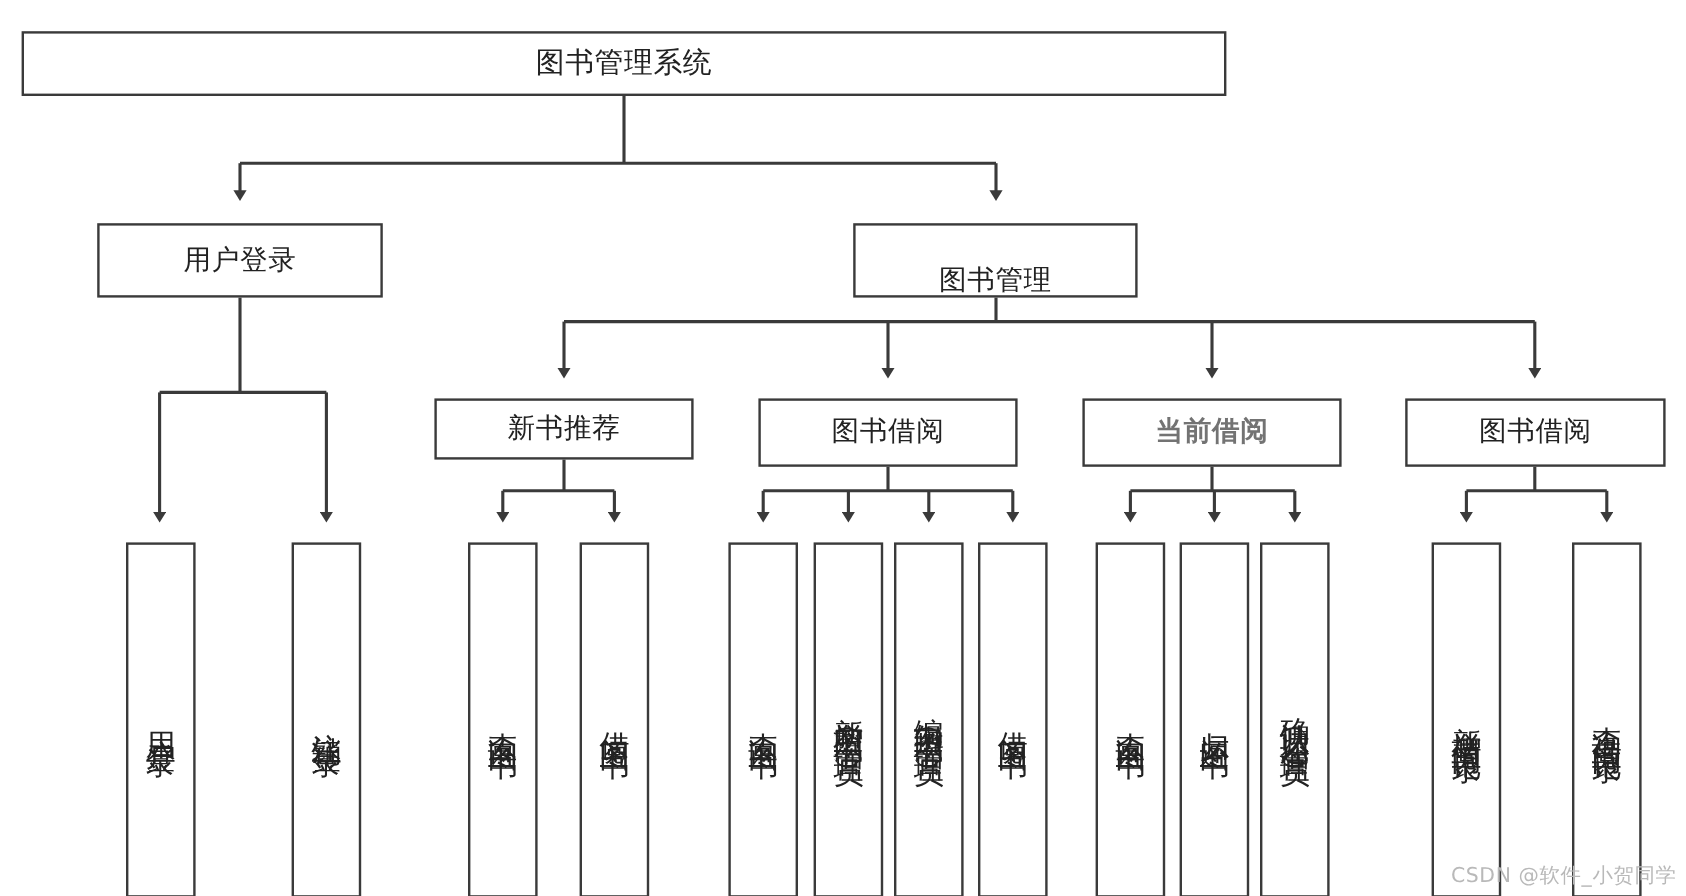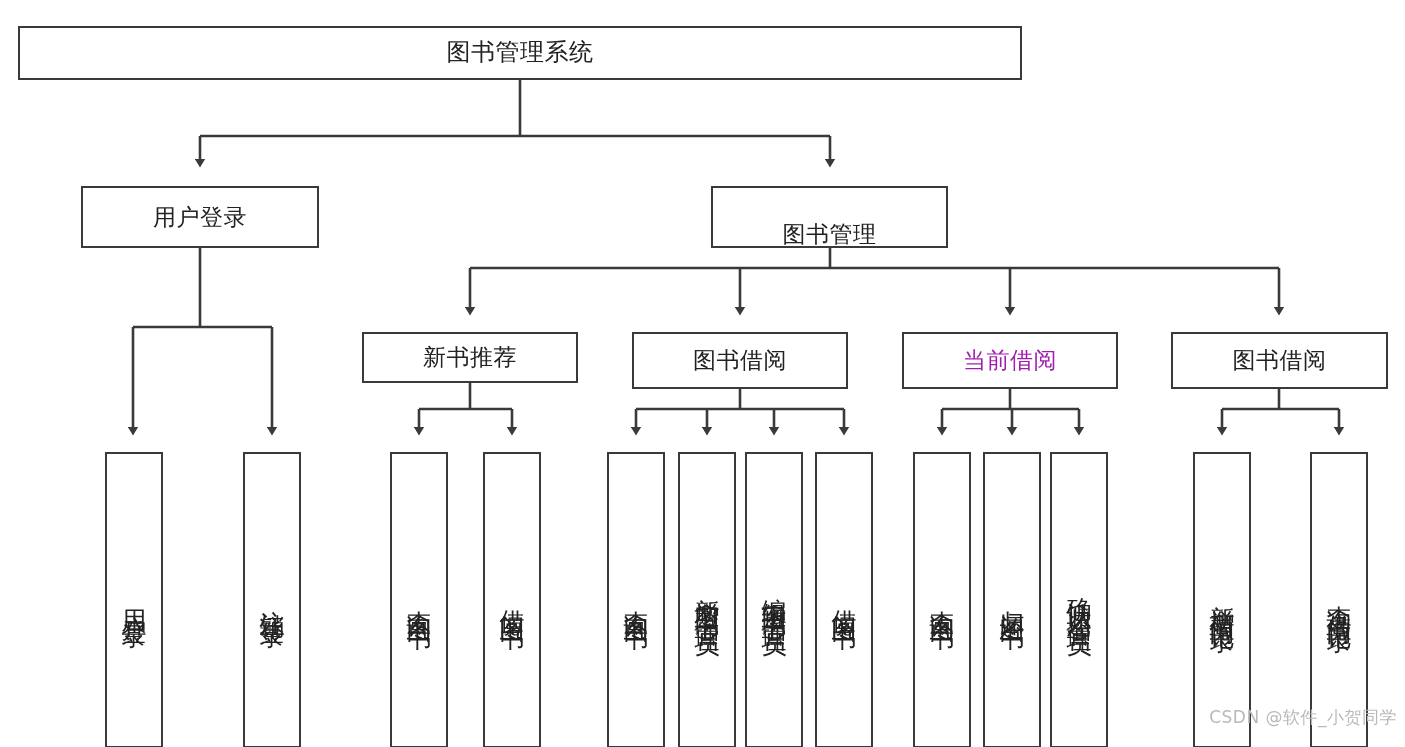--- a/index.html
+++ b/index.html
@@ -60,21 +60,21 @@
     text-orientation: upright;
     font-size: 25px;
     letter-spacing: 5px;
     line-height: 1;
     white-space: nowrap;
     text-align: center;
   }
   .watermark {
     position: absolute;
     right: 8px;
-    bottom: 18px;
+    bottom: 6px;
     font-size: 17px;
     color: #b9b9b9;
     white-space: nowrap;
     letter-spacing: 0.5px;
     font-family: "DejaVu Sans", "Liberation Sans", sans-serif;
   }
 </style>
 </head>
 <body>
 
@@ -141,21 +141,21 @@
     <span class="node-label" style="color: rgb(34, 34, 34);">图书管理</span>
   </div>
 
   <div class="node horiz" style="left: 362px; top: 317px; width: 216px; height: 51px; border-color: rgb(58, 58, 58); background: rgb(255, 255, 255);">
     <span class="node-label" style="color: rgb(34, 34, 34);">新书推荐</span>
   </div>
   <div class="node horiz" style="left: 632px; top: 317px; width: 216px; height: 57px; border-color: rgb(58, 58, 58); background: rgb(255, 255, 255);">
     <span class="node-label" style="color: rgb(34, 34, 34);">图书借阅</span>
   </div>
   <div class="node horiz" style="left: 902px; top: 317px; width: 216px; height: 57px; border-color: rgb(58, 58, 58); background: rgb(255, 255, 255);">
-    <span class="node-label" style="color: #a21caf;">当前借阅</span>
+    <span class="node-label" style="color: #737373; font-weight: bold;">当前借阅</span>
   </div>
   <div class="node horiz" style="left: 1171px; top: 317px; width: 217px; height: 57px; border-color: rgb(58, 58, 58); background: rgb(255, 255, 255);">
     <span class="node-label" style="color: rgb(34, 34, 34);">图书借阅</span>
   </div>
 
   <div class="node vert" style="left: 105px; top: 437px; width: 58px; height: 296px; border-color: rgb(58, 58, 58); background: rgb(255, 255, 255);">
     <span class="node-label" style="color: rgb(34, 34, 34);">用户登录</span>
   </div>
   <div class="node vert" style="left: 243px; top: 437px; width: 58px; height: 296px; border-color: rgb(58, 58, 58); background: rgb(255, 255, 255);">
     <span class="node-label" style="color: rgb(34, 34, 34);">注销登录</span>

